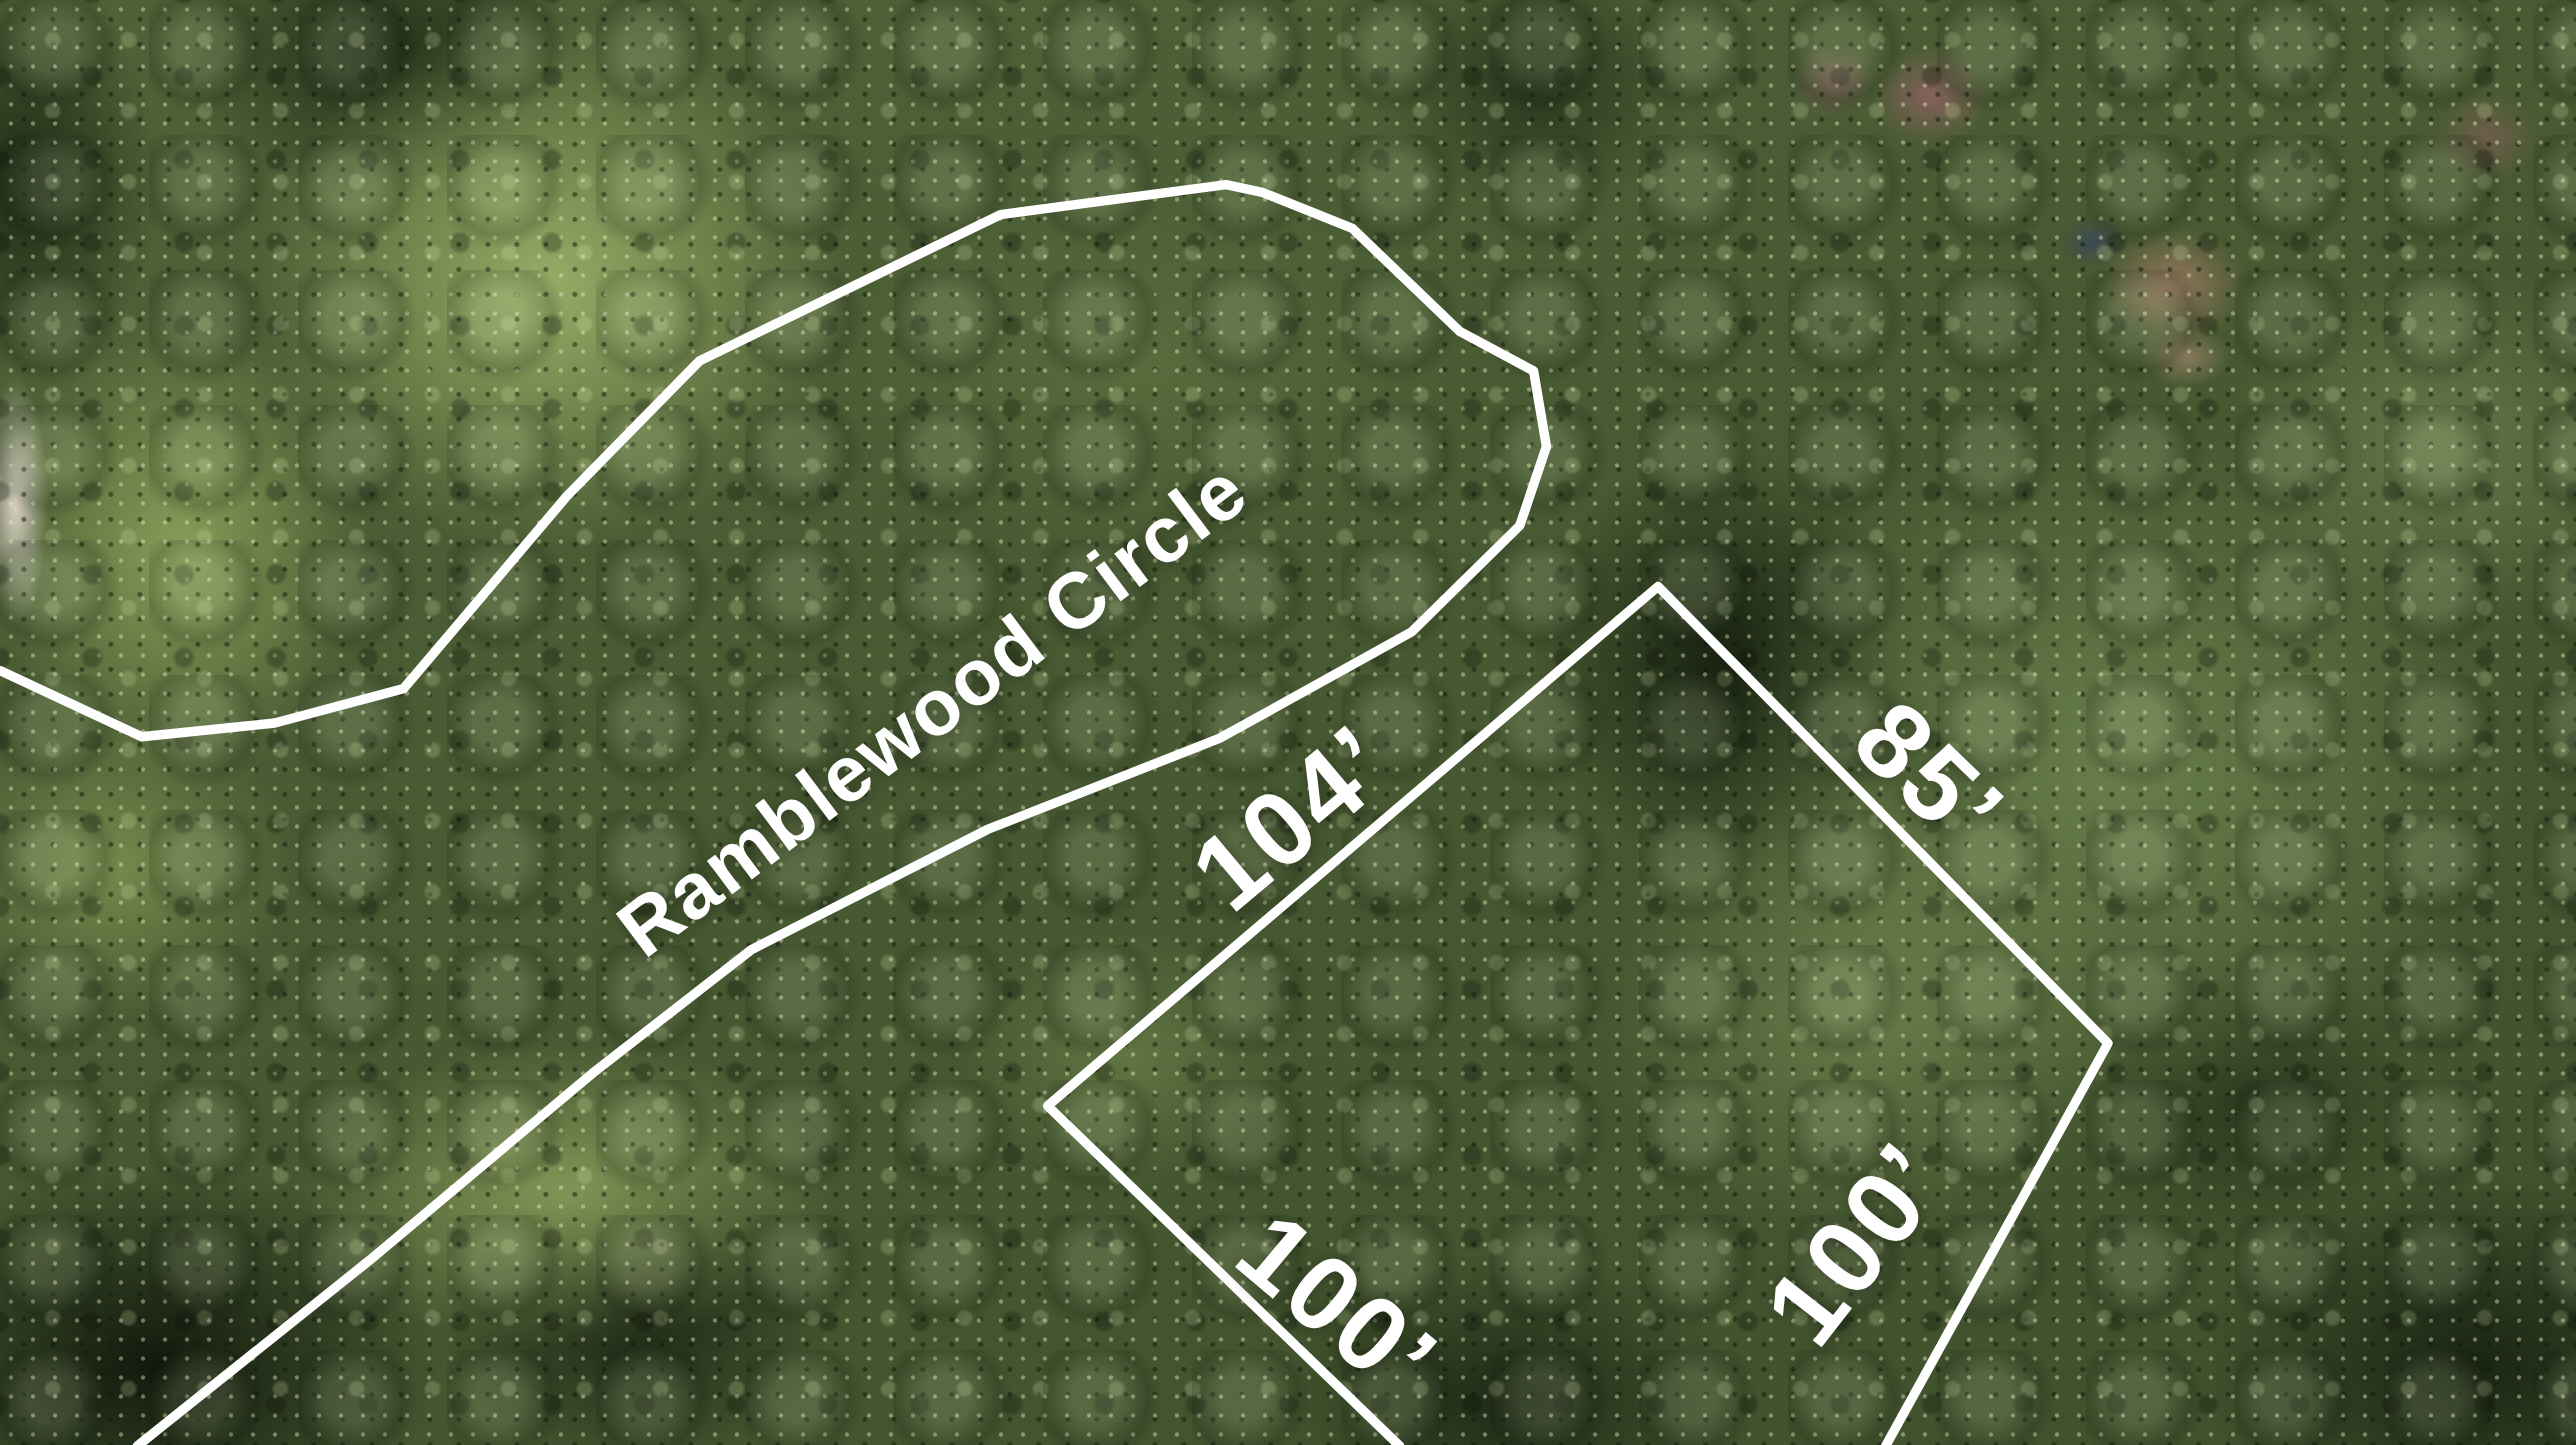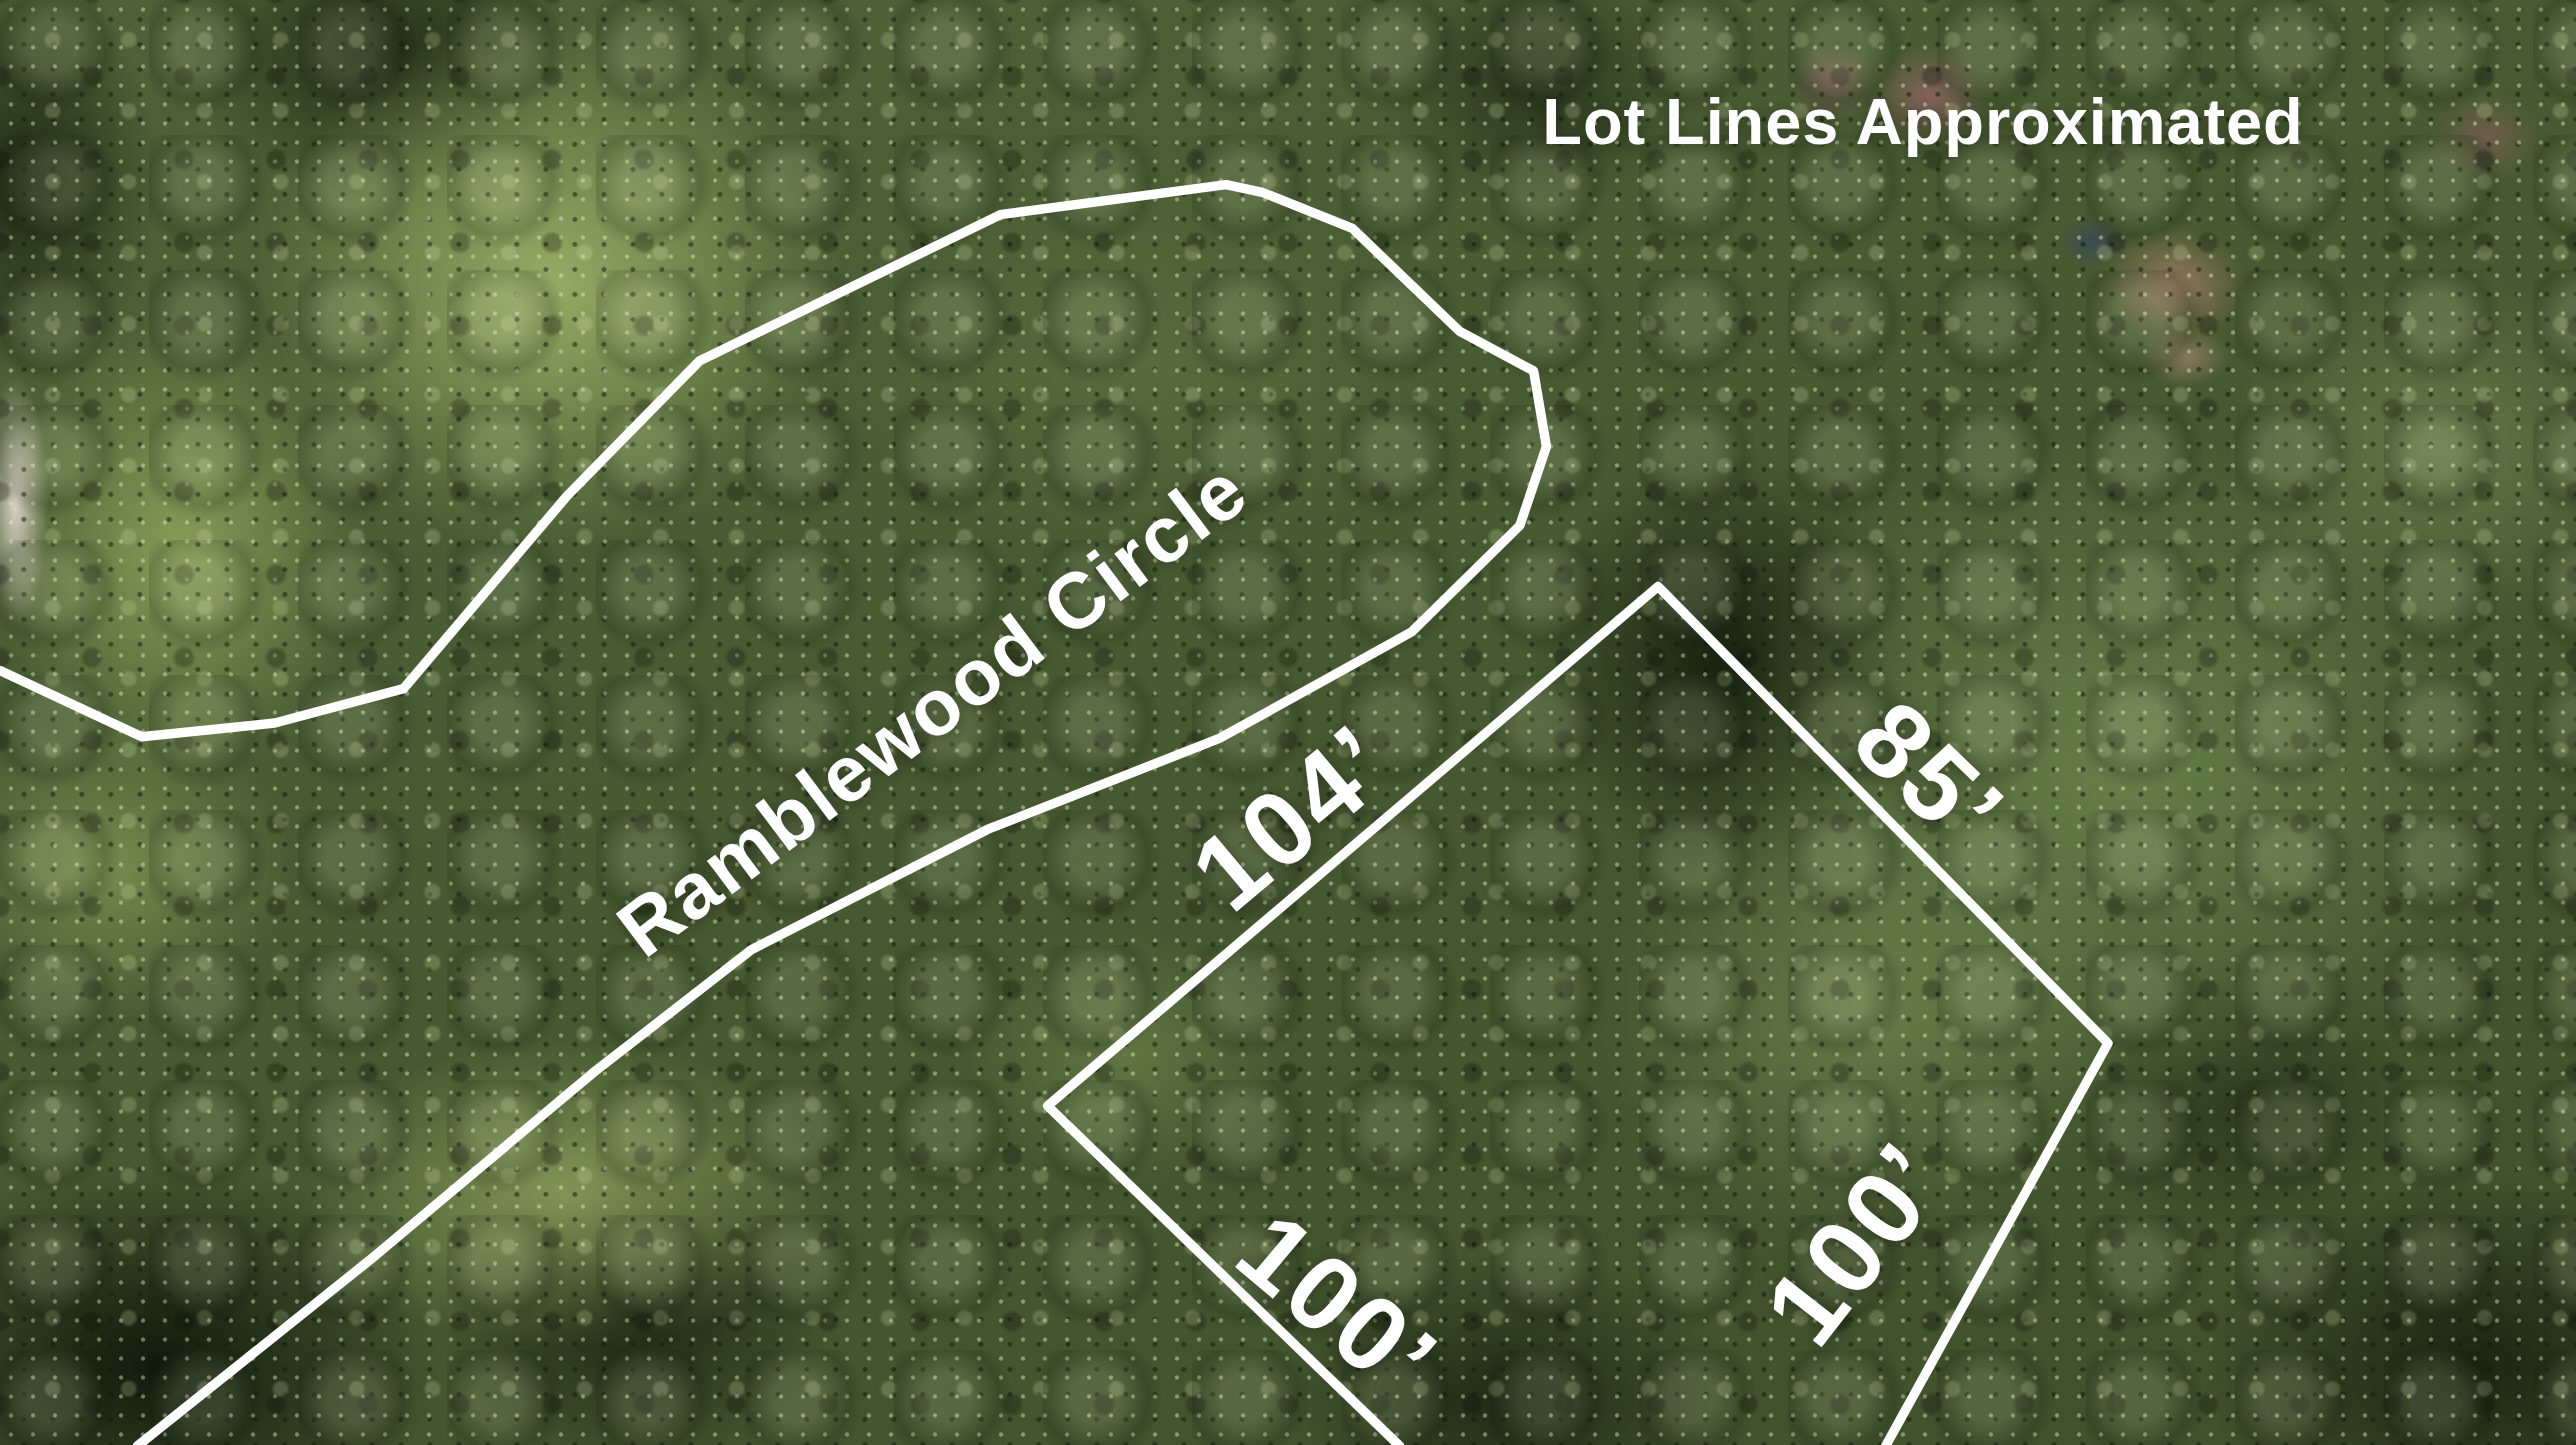--- a/index.html
+++ b/index.html
@@ -96,21 +96,20 @@
   <div class="photo"></div>
   <div class="speckle-a"></div>
   <div class="speckle-b"></div>
   <div class="crowns"></div>
 
   <svg class="lines" viewBox="0 0 3000 1684">
     <path d="M 0 781 L 165 858 L 320 842 L 470 802 L 660 578 L 815 420 L 1165 250 L 1428 215 L 1470 224 L 1575 266 L 1700 386 L 1786 432 L 1801 520 L 1770 612 L 1644 736 L 1420 860 L 1150 966 L 875 1106 L 690 1250 L 430 1468 L 160 1684"></path>
     <path d="M 1630 1684 L 1220 1288 L 1931 683 L 2455 1215 L 2196 1684"></path>
   </svg>
 
-  <div class="lbl title">Lot Lines Approximated</div>
 
   <div class="lbl street">Ramblewood Circle</div>
 
   <div class="lbl dim dim-104">104’</div>
 
   <div class="lbl dim dim-85">85’</div>
 
   <div class="lbl dim dim-100-left">100’</div>
 
   <div class="lbl dim dim-100-right">100’</div>

